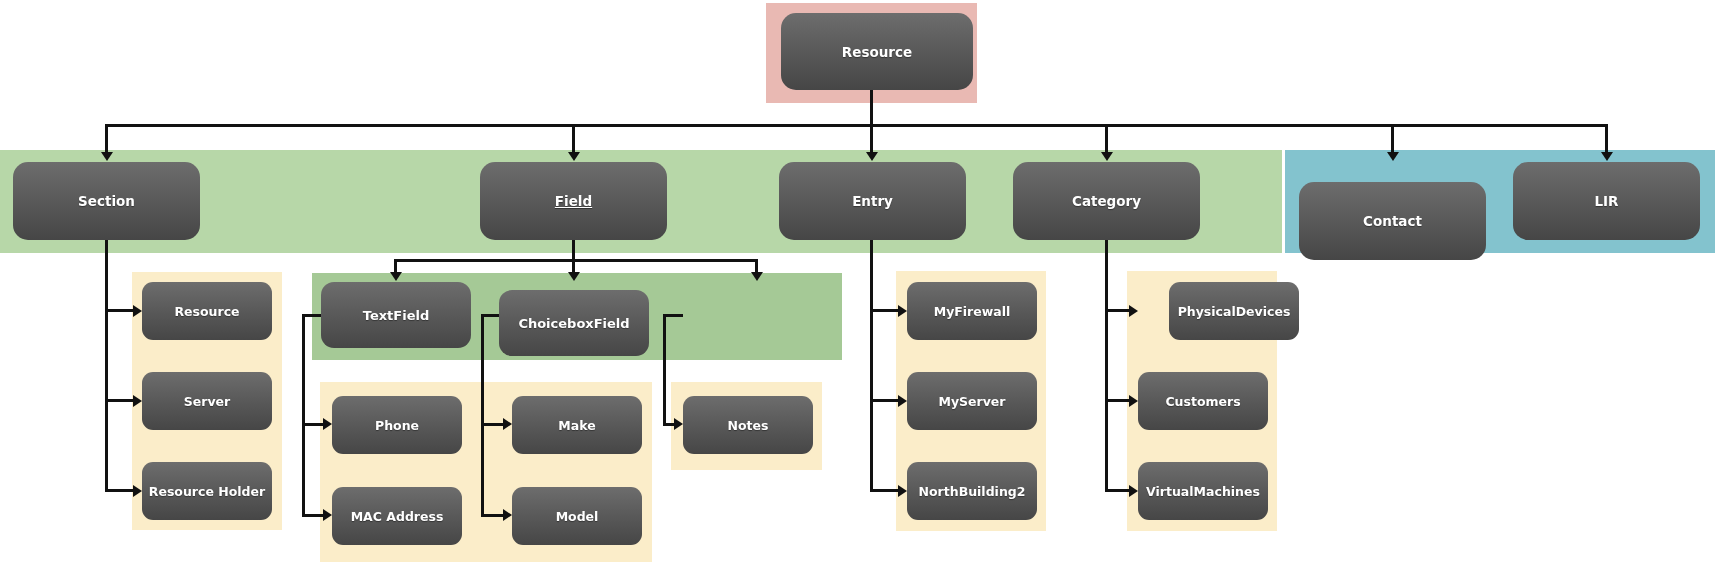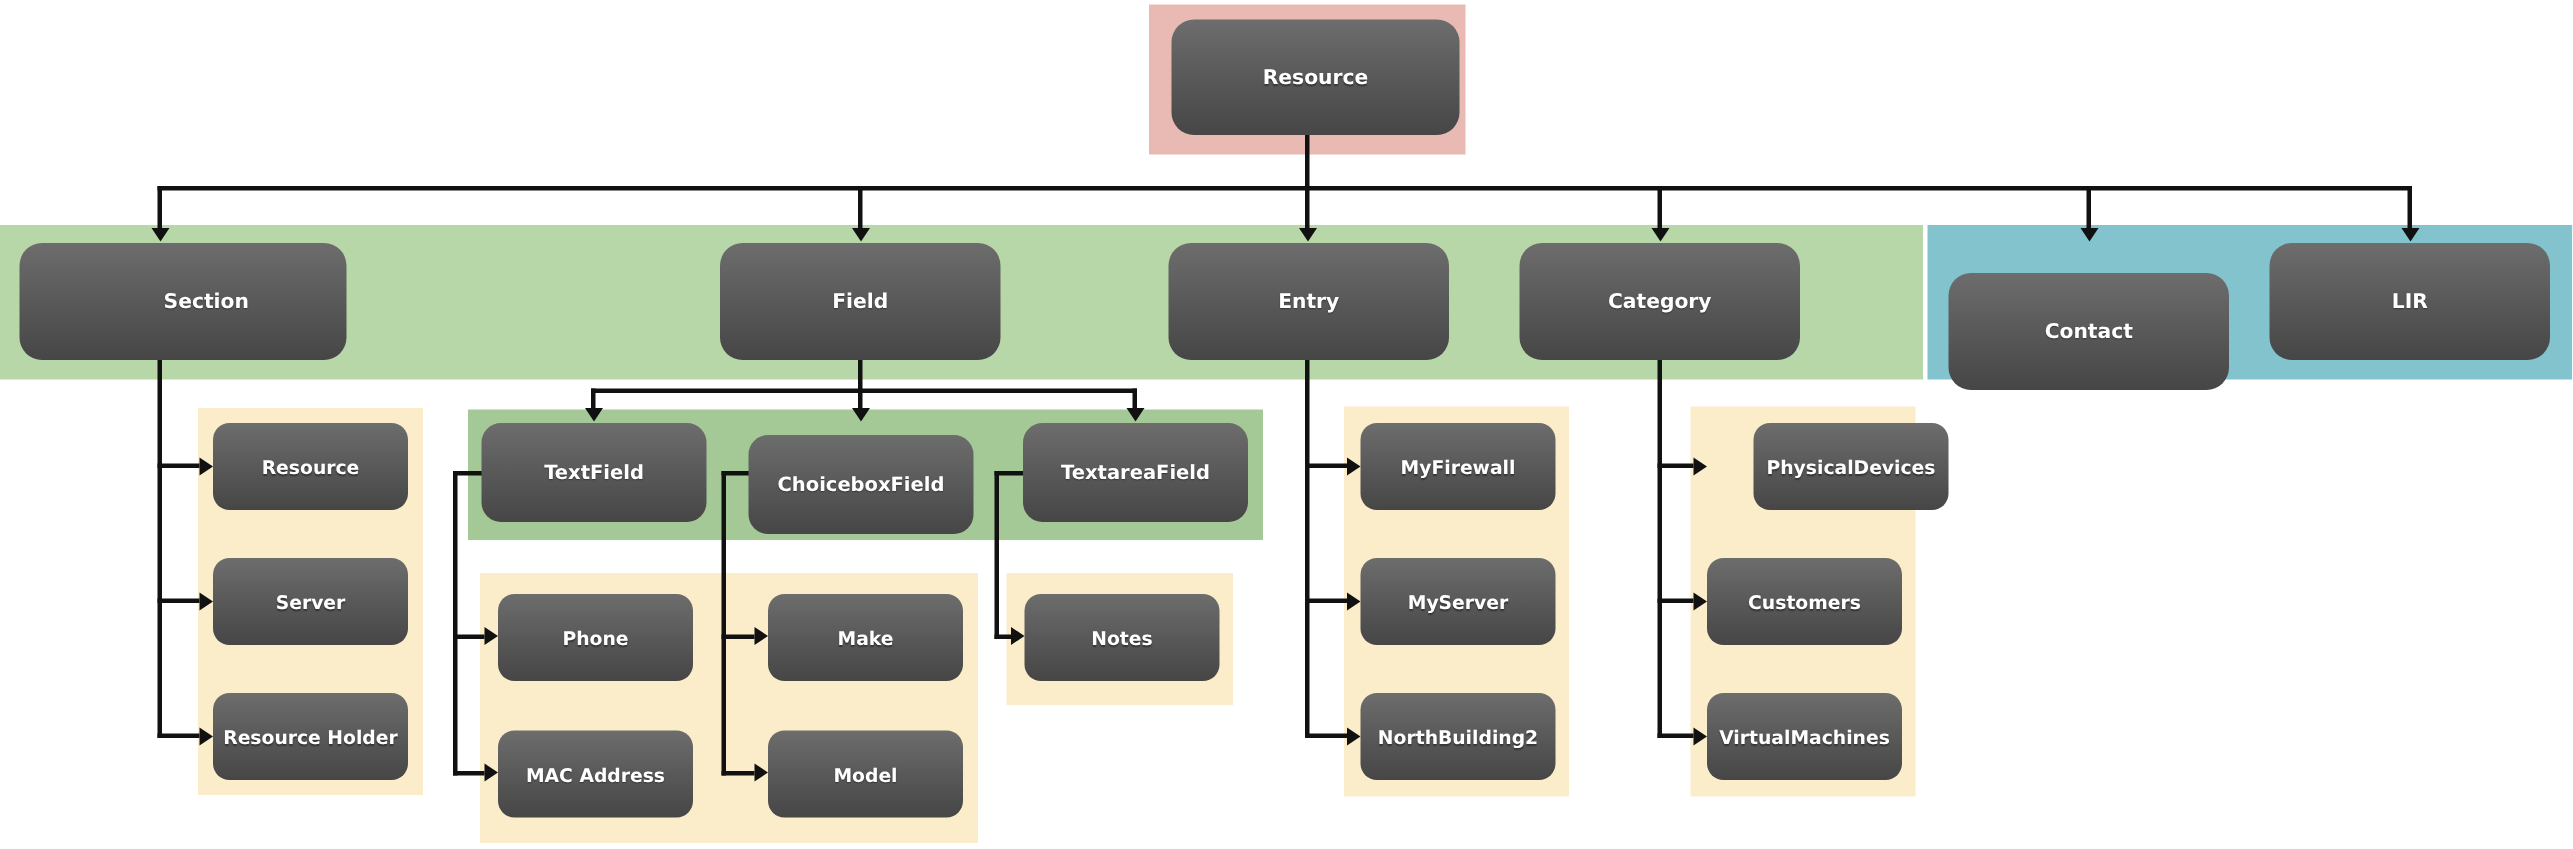--- a/index.html
+++ b/index.html
@@ -29,21 +29,21 @@
     position:absolute;display:flex;align-items:center;justify-content:center;
     color:#ffffff;font-weight:bold;text-align:center;white-space:nowrap;
     background:linear-gradient(180deg,#6d6d6d 0%,#595959 50%,#464646 100%);
     text-shadow:0 1px 1px rgba(0,0,0,.4);
   }
   .r1{width:192px;height:77px;border-radius:15px;font-size:13.5px;}
   .r2{width:187px;height:78px;border-radius:15px;font-size:13.5px;}
   .r3{width:150px;height:66px;border-radius:13px;font-size:13px;}
   .ch{width:130px;height:58px;border-radius:11px;font-size:12.5px;}
   .n-resource{left:781px;top:13px;}
-  .n-section {left:13px;top:162px;padding-left:31px;}   .n-field   {left:480px;top:162px;}
+  .n-section {left:13px;top:162px;}   .n-field   {left:480px;top:162px;text-decoration:underline;}
   .n-entry   {left:779px;top:162px;}  .n-category{left:1013px;top:162px;}
   .n-contact {left:1299px;top:162px;margin-top:20px;} .n-lir     {left:1513px;top:162px;}
   .n-textfield{left:321px;top:282px;} .n-choiceboxfield{left:499px;top:290px;} .n-textareafield{left:682px;top:282px;}
   .n-firewall{left:142px;top:282px;}  .n-server{left:142px;top:372px;}  .n-rholder{left:142px;top:462px;}
   .n-phone{left:332px;top:396px;}     .n-mac{left:332px;top:487px;}
   .n-make{left:512px;top:396px;}      .n-model{left:512px;top:487px;}
   .n-notes{left:683px;top:396px;}
   .n-myfirewall{left:907px;top:282px;} .n-myserver{left:907px;top:372px;} .n-northb{left:907px;top:462px;}
   .n-physdev{left:1138px;top:282px;margin-left:31px;}   .n-customers{left:1138px;top:372px;} .n-vms{left:1138px;top:462px;text-align:center;}
 </style>
@@ -135,21 +135,20 @@
   <div class="node r2 n-category">Category</div>
   <div class="node r2 n-contact">Contact</div>
   <div class="node r2 n-lir">LIR</div>
 
   <div class="node ch n-firewall">Resource</div>
   <div class="node ch n-server">Server</div>
   <div class="node ch n-rholder">Resource Holder</div>
 
   <div class="node r3 n-textfield">TextField</div>
   <div class="node r3 n-choiceboxfield">ChoiceboxField</div>
-  <div class="node r3 n-textareafield">TextareaField</div>
 
   <div class="node ch n-phone">Phone</div>
   <div class="node ch n-mac">MAC Address</div>
   <div class="node ch n-make">Make</div>
   <div class="node ch n-model">Model</div>
   <div class="node ch n-notes">Notes</div>
 
   <div class="node ch n-myfirewall">MyFirewall</div>
   <div class="node ch n-myserver">MyServer</div>
   <div class="node ch n-northb">NorthBuilding2</div>

